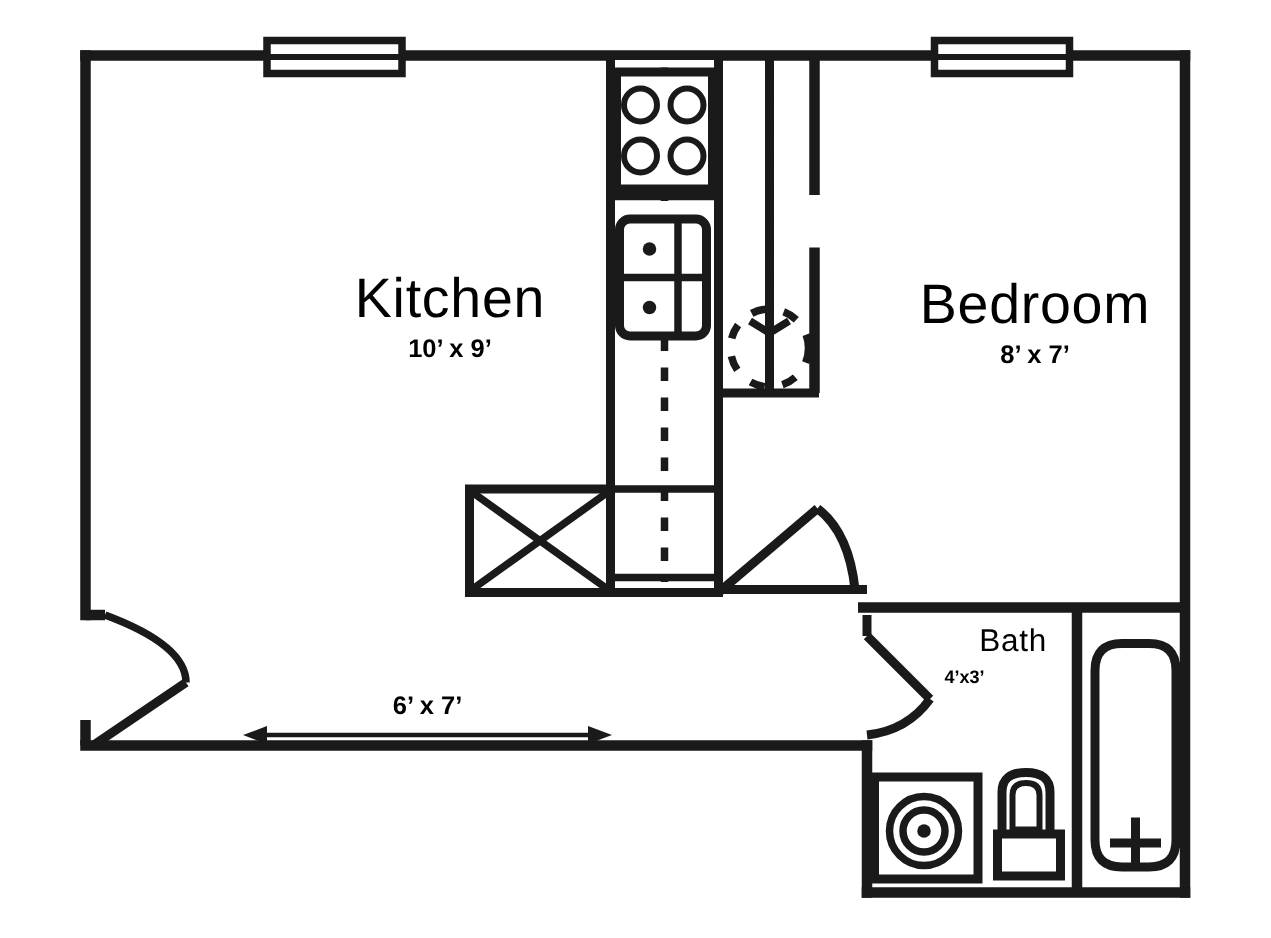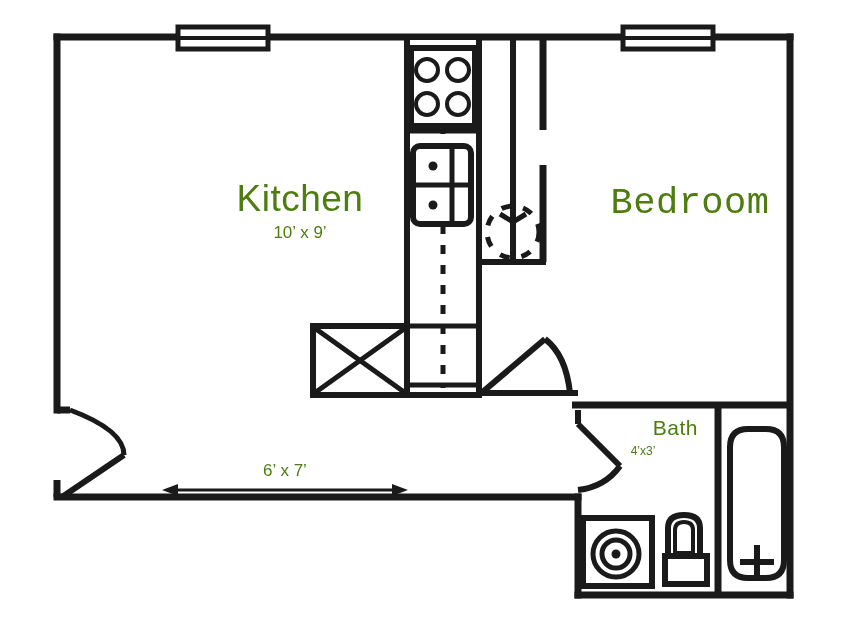--- a/index.html
+++ b/index.html
@@ -31,38 +31,38 @@
     position: absolute;
     left: 0;
     top: 0;
     width: 847px;
     height: 625px;
     pointer-events: none;
   }
   .room-label {
     position: absolute;
     text-align: center;
-    color: #4d7c0f;
+    color: #000000;
     white-space: nowrap;
   }
   .room-label .rl-name {
     display: block;
     font-weight: 400;
     letter-spacing: 0.5px;
   }
   .room-label .rl-dims {
     display: block;
-    font-weight: 400;
+    font-weight: 700;
   }
   .label-kitchen { left: 170px; top: 178px; width: 260px; }
   .label-kitchen .rl-name { font-size: 37px; line-height: 42px; }
   .label-kitchen .rl-dims { font-size: 17px; line-height: 26px; }
 
   .label-bedroom { left: 560px; top: 182px; width: 260px; }
-  .label-bedroom .rl-name { font-size: 37px; line-height: 42px; font-family: Liberation Mono, monospace; }
+  .label-bedroom .rl-name { font-size: 37px; line-height: 42px; }
   .label-bedroom .rl-dims { font-size: 17px; line-height: 26px; }
 
   .label-bath { left: 588px; top: 415px; width: 110px; }
   .label-bath .rl-name { font-size: 21px; line-height: 25px; text-align: right; }
   .label-bath .rl-dims { font-size: 12px; line-height: 22px; }
 
   .label-living-dim { left: 200px; top: 460px; width: 170px; }
   .label-living-dim .rl-dims { font-size: 17px; line-height: 22px; }
 </style>
 </head>
@@ -217,20 +217,21 @@
 
   <div class="room-label-layer">
 
     <div class="room-label label-kitchen">
       <span class="rl-name">Kitchen</span>
       <span class="rl-dims">10’ x 9’</span>
     </div>
 
     <div class="room-label label-bedroom">
       <span class="rl-name">Bedroom</span>
+      <span class="rl-dims">8’ x 7’</span>
     </div>
 
     <div class="room-label label-bath">
       <span class="rl-name">Bath</span>
       <span class="rl-dims">4’x3’</span>
     </div>
 
     <div class="room-label label-living-dim">
       <span class="rl-dims">6’ x 7’</span>
     </div>

